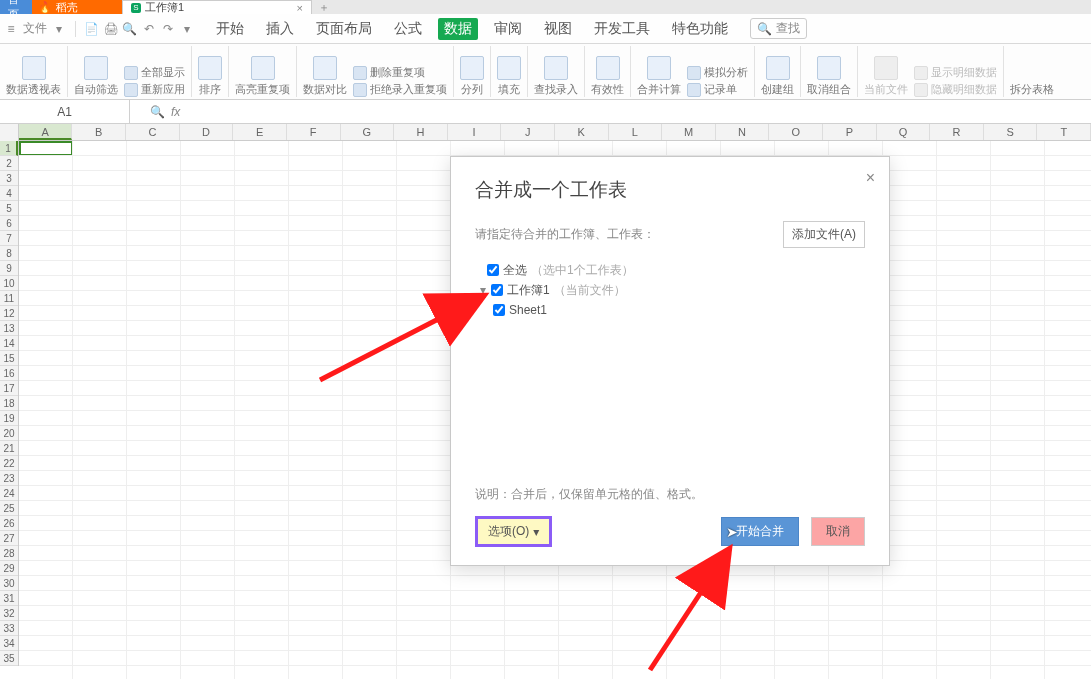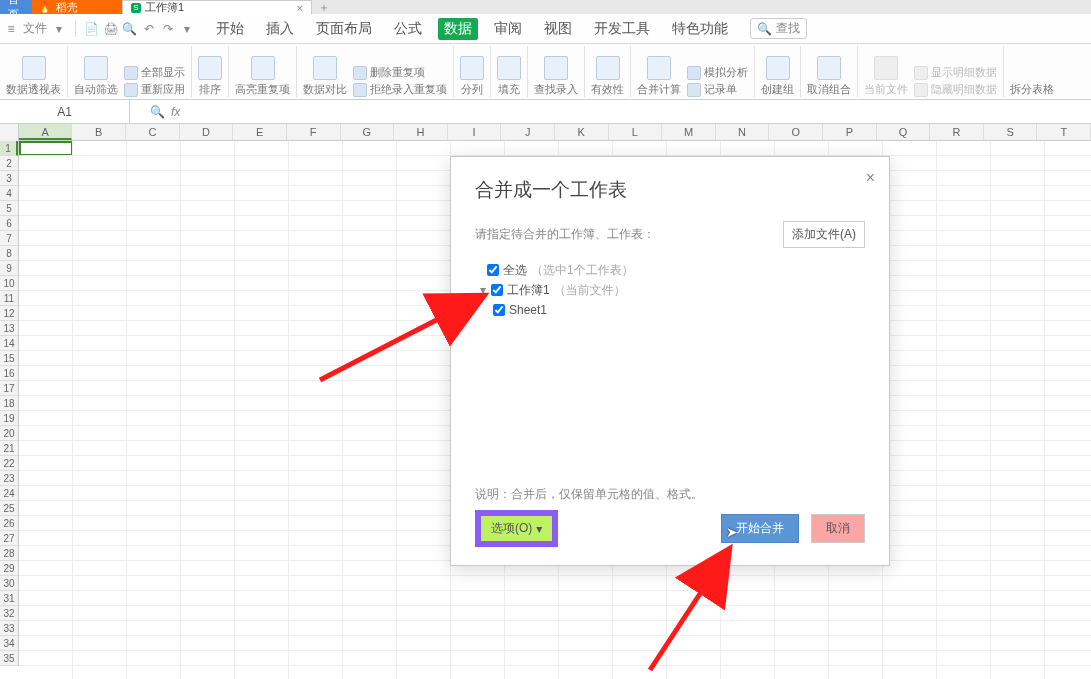--- a/index.html
+++ b/index.html
@@ -66,21 +66,21 @@
   .add-btn { border:1px solid #ccc; background:#fff; padding:4px 8px; font-size:12px; color:#555; cursor:pointer;}
   .tree { border:0; font-size:12px; color:#555; }
   .tree .ln { display:flex; align-items:center; gap:4px; height:20px;}
   .tree input[type=checkbox]{ width:12px;height:12px;}
   .tree .hint { color:#aaa;}
   .tree .indent1 { padding-left:4px;}
   .tree .indent2 { padding-left:18px;}
   .tree .tw { display:inline-block; width:8px; text-align:center; color:#888;}
   .dlg-note { font-size:12px; color:#888; position:absolute; bottom:62px; left:24px;}
   .dlg-buttons { position:absolute; bottom:18px; left:24px; right:24px; display:flex; align-items:center;}
-  .opt-btn { border:6px solid #8b5cf6; background:#bef264; padding:4px 10px; font-size:12px; color:#555; display:flex; align-items:center; gap:4px;}
+  .opt-btn { border:3px solid #8b5cf6; background:#fef9c3; padding:4px 10px; font-size:12px; color:#555; display:flex; align-items:center; gap:4px;}
   .primary-btn { margin-left:auto; background:#5a95d6; color:#fff; border:1px solid #4c86c8; padding:5px 14px; font-size:12px; cursor:pointer;}
   .cancel-btn { margin-left:12px; background:#fca5a5; color:#555; border:1px solid #ccc; padding:5px 14px; font-size:12px; cursor:pointer;}
 
   
   .arrow { position:absolute; pointer-events:none; }
   .arrow svg { overflow:visible; }
   .cursor { position:absolute; font-size:14px; color:#fff; pointer-events:none; text-shadow:0 0 2px #000;}
 
 </style>
 </head>

